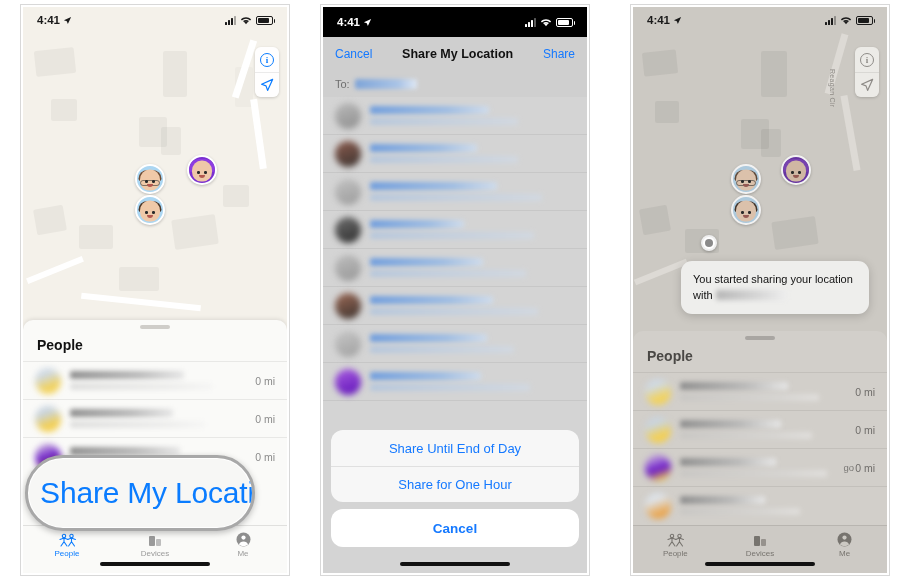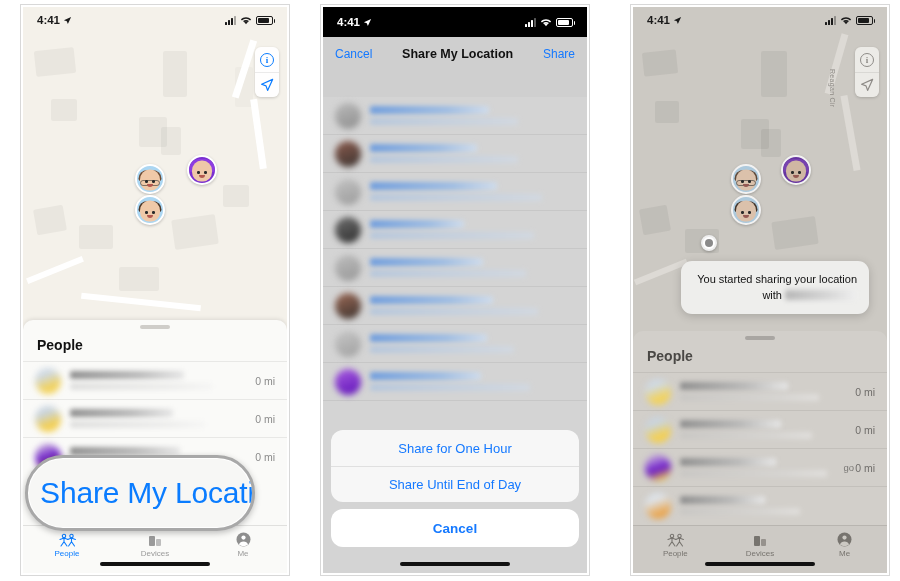--- a/index.html
+++ b/index.html
@@ -156,21 +156,21 @@
            font-size:13px; color:#1579ff; }
   .asitem + .asitem{ border-top:1px solid rgba(0,0,0,.09); }
   .ascancel{ margin-top:7px; background:#fff; border-radius:12px; height:38px;
              display:flex;align-items:center;justify-content:center;
              font-size:13.5px; font-weight:bold; color:#1579ff; }
 
   
   .alert{ position:absolute; left:48px; right:18px; top:254px; z-index:50;
           background:#eeeeec; border-radius:11px; overflow:hidden;
           box-shadow:0 2px 10px rgba(0,0,0,.18); }
-  .alert-body{ padding:11px 12px 10px; text-align:right; font-size:11px; color:#111;
+  .alert-body{ padding:11px 12px 10px; text-align:left; font-size:11px; color:#111;
                line-height:1.45; }
   .alert-body .redact{ display:inline-block; width:72px;height:10px;border-radius:2px;
                vertical-align:-1px; filter:blur(2.6px);
                background:linear-gradient(90deg,#b6b6b6,#d6d6d6 60%,#efefef);}
   .alert-ok{ border-top:1px solid rgba(0,0,0,.13); height:26px;
              display:flex;align-items:center;justify-content:center;
              font-size:11.5px; color:#1579ff; }
 </style>
 </head>
 <body>
@@ -357,20 +357,24 @@
             </span>
         </div>
       </div>
 
       <div class="compose">
         <div class="compose-nav">
           <span class="side">Cancel</span>
           <span class="ttl">Share My Location</span>
           <span class="side">Share</span>
         </div>
+        <div class="torow">
+          <span>To:</span>
+          <span class="tochip"></span>
+        </div>
 
         <div class="clist">
           <div class="crow">
             <div class="cav" style="background:linear-gradient(160deg,#b9b9b9,#8f8f8f)"></div>
             <div class="ctext">
                 <div class="cline" style="width:58%"></div>
                 <div class="cline s"></div>
               </div>
           </div>
           <div class="crow">
@@ -419,22 +423,22 @@
             <div class="cav" style="background:linear-gradient(160deg,#a95ee0,#5d10b8)"></div>
             <div class="ctext">
                 <div class="cline" style="width:54%"></div>
                 <div class="cline s" style="width:78%"></div>
               </div>
           </div>
         </div>
 
         <div class="actionsheet">
           <div class="asgroup">
+            <div class="asitem">Share Until End of Day</div>
             <div class="asitem">Share for One Hour</div>
-            <div class="asitem">Share Until End of Day</div>
           </div>
           <div class="ascancel">Cancel</div>
         </div>
       </div>
 
       <div class="homebar"></div>
     </div>
   </div>
 
   <div class="phone" id="phone3">

